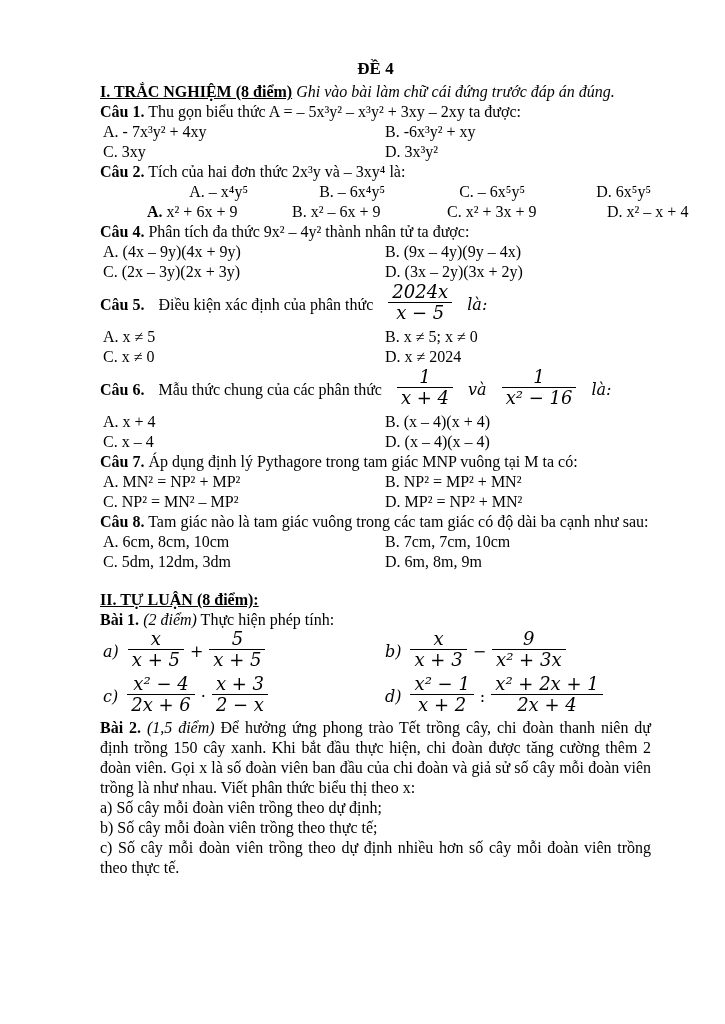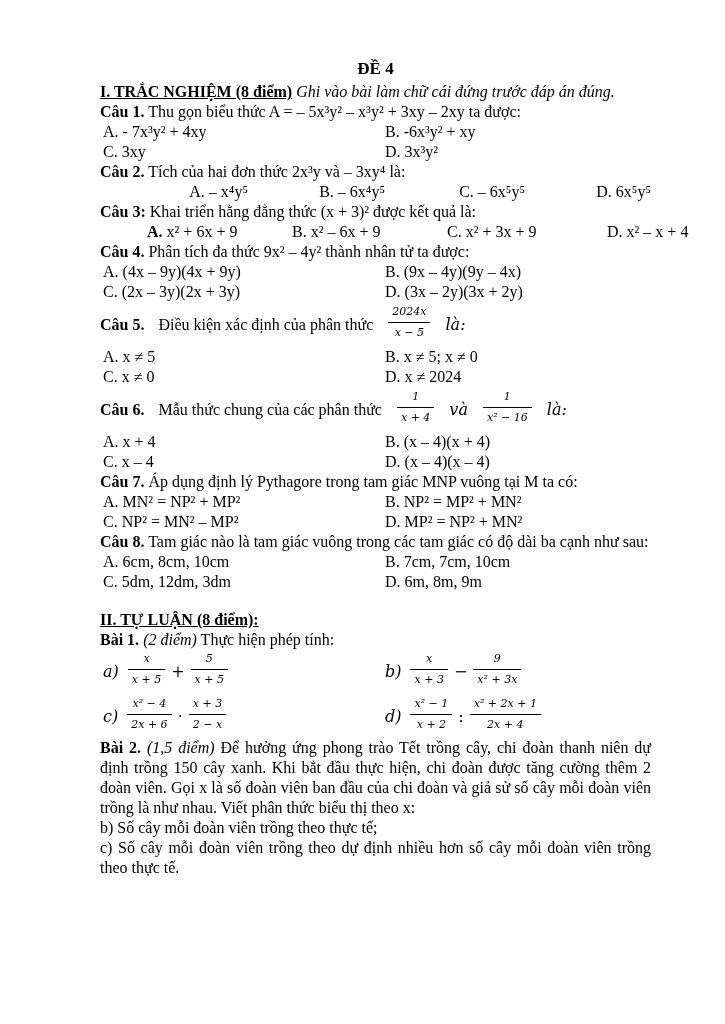--- a/index.html
+++ b/index.html
@@ -39,21 +39,21 @@
     margin-left:46px;
   }
   .opt { white-space:nowrap; }
   
   .frac {
     display:inline-block;
     vertical-align:middle;
     text-align:center;
     font-family:"DejaVu Serif",serif;
     font-style:italic;
-    font-size:11px;
+    font-size:18px;
     line-height:18px;
     margin:0 1px;
     position:relative;
     top:-2px;
   }
   .frac .num { display:block; padding:0 4px 1px 4px; border-bottom:1px solid #000; }
   .frac .den { display:block; padding:1px 4px 0 4px; }
   .mathit { font-style:italic; font-family:"DejaVu Serif",serif; }
   .qline-math {
     display:flex;
@@ -103,24 +103,20 @@
     <span class="bold">Câu 2.</span>
     <span>Tích của hai đơn thức 2x³y và – 3xy⁴ là:</span>
   </div>
   <div class="opts-4col-a">
     <span class="opt"><span>A.</span> <span>– x⁴y⁵</span></span>
     <span class="opt"><span>B.</span> <span>– 6x⁴y⁵</span></span>
     <span class="opt"><span>C.</span> <span>– 6x⁵y⁵</span></span>
     <span class="opt"><span>D.</span> <span>6x⁵y⁵</span></span>
   </div>
 
-  <div class="qline">
-    <span class="bold">Câu 3:</span>
-    <span>Khai triển hằng đẳng thức (x + 3)² được kết quả là:</span>
-  </div>
   <div class="opts-4col-b">
     <span class="opt"><span class="bold">A.</span> <span>x² + 6x + 9</span></span>
     <span class="opt"><span>B.</span> <span>x² – 6x + 9</span></span>
     <span class="opt"><span>C.</span> <span>x² + 3x + 9</span></span>
     <span class="opt"><span>D.</span> <span>x² – x + 4</span></span>
   </div>
 
   <div class="qline">
     <span class="bold">Câu 4.</span>
     <span>Phân tích đa thức 9x² – 4y² thành nhân tử ta được:</span>
@@ -249,16 +245,17 @@
           <span class="den">2x + 4</span>
         </span>
     </span>
   </div>
 
   <div class="para">
     <span class="bold">Bài 2.</span>
     <span class="italic">(1,5 điểm)</span>
     <span>Để hưởng ứng phong trào Tết trồng cây, chi đoàn thanh niên dự định trồng 150 cây xanh. Khi bắt đầu thực hiện, chi đoàn được tăng cường thêm 2 đoàn viên. Gọi x là số đoàn viên ban đầu của chi đoàn và giả sử số cây mỗi đoàn viên trồng là như nhau. Viết phân thức biểu thị theo x:</span>
   </div>
+  <div class="b2-item">a) Số cây mỗi đoàn viên trồng theo dự định;</div>
   <div class="b2-item">b) Số cây mỗi đoàn viên trồng theo thực tế;</div>
   <div class="b2-item">c) Số cây mỗi đoàn viên trồng theo dự định nhiều hơn số cây mỗi đoàn viên trồng theo thực tế.</div>
 
 </div>
 
 </body></html>

